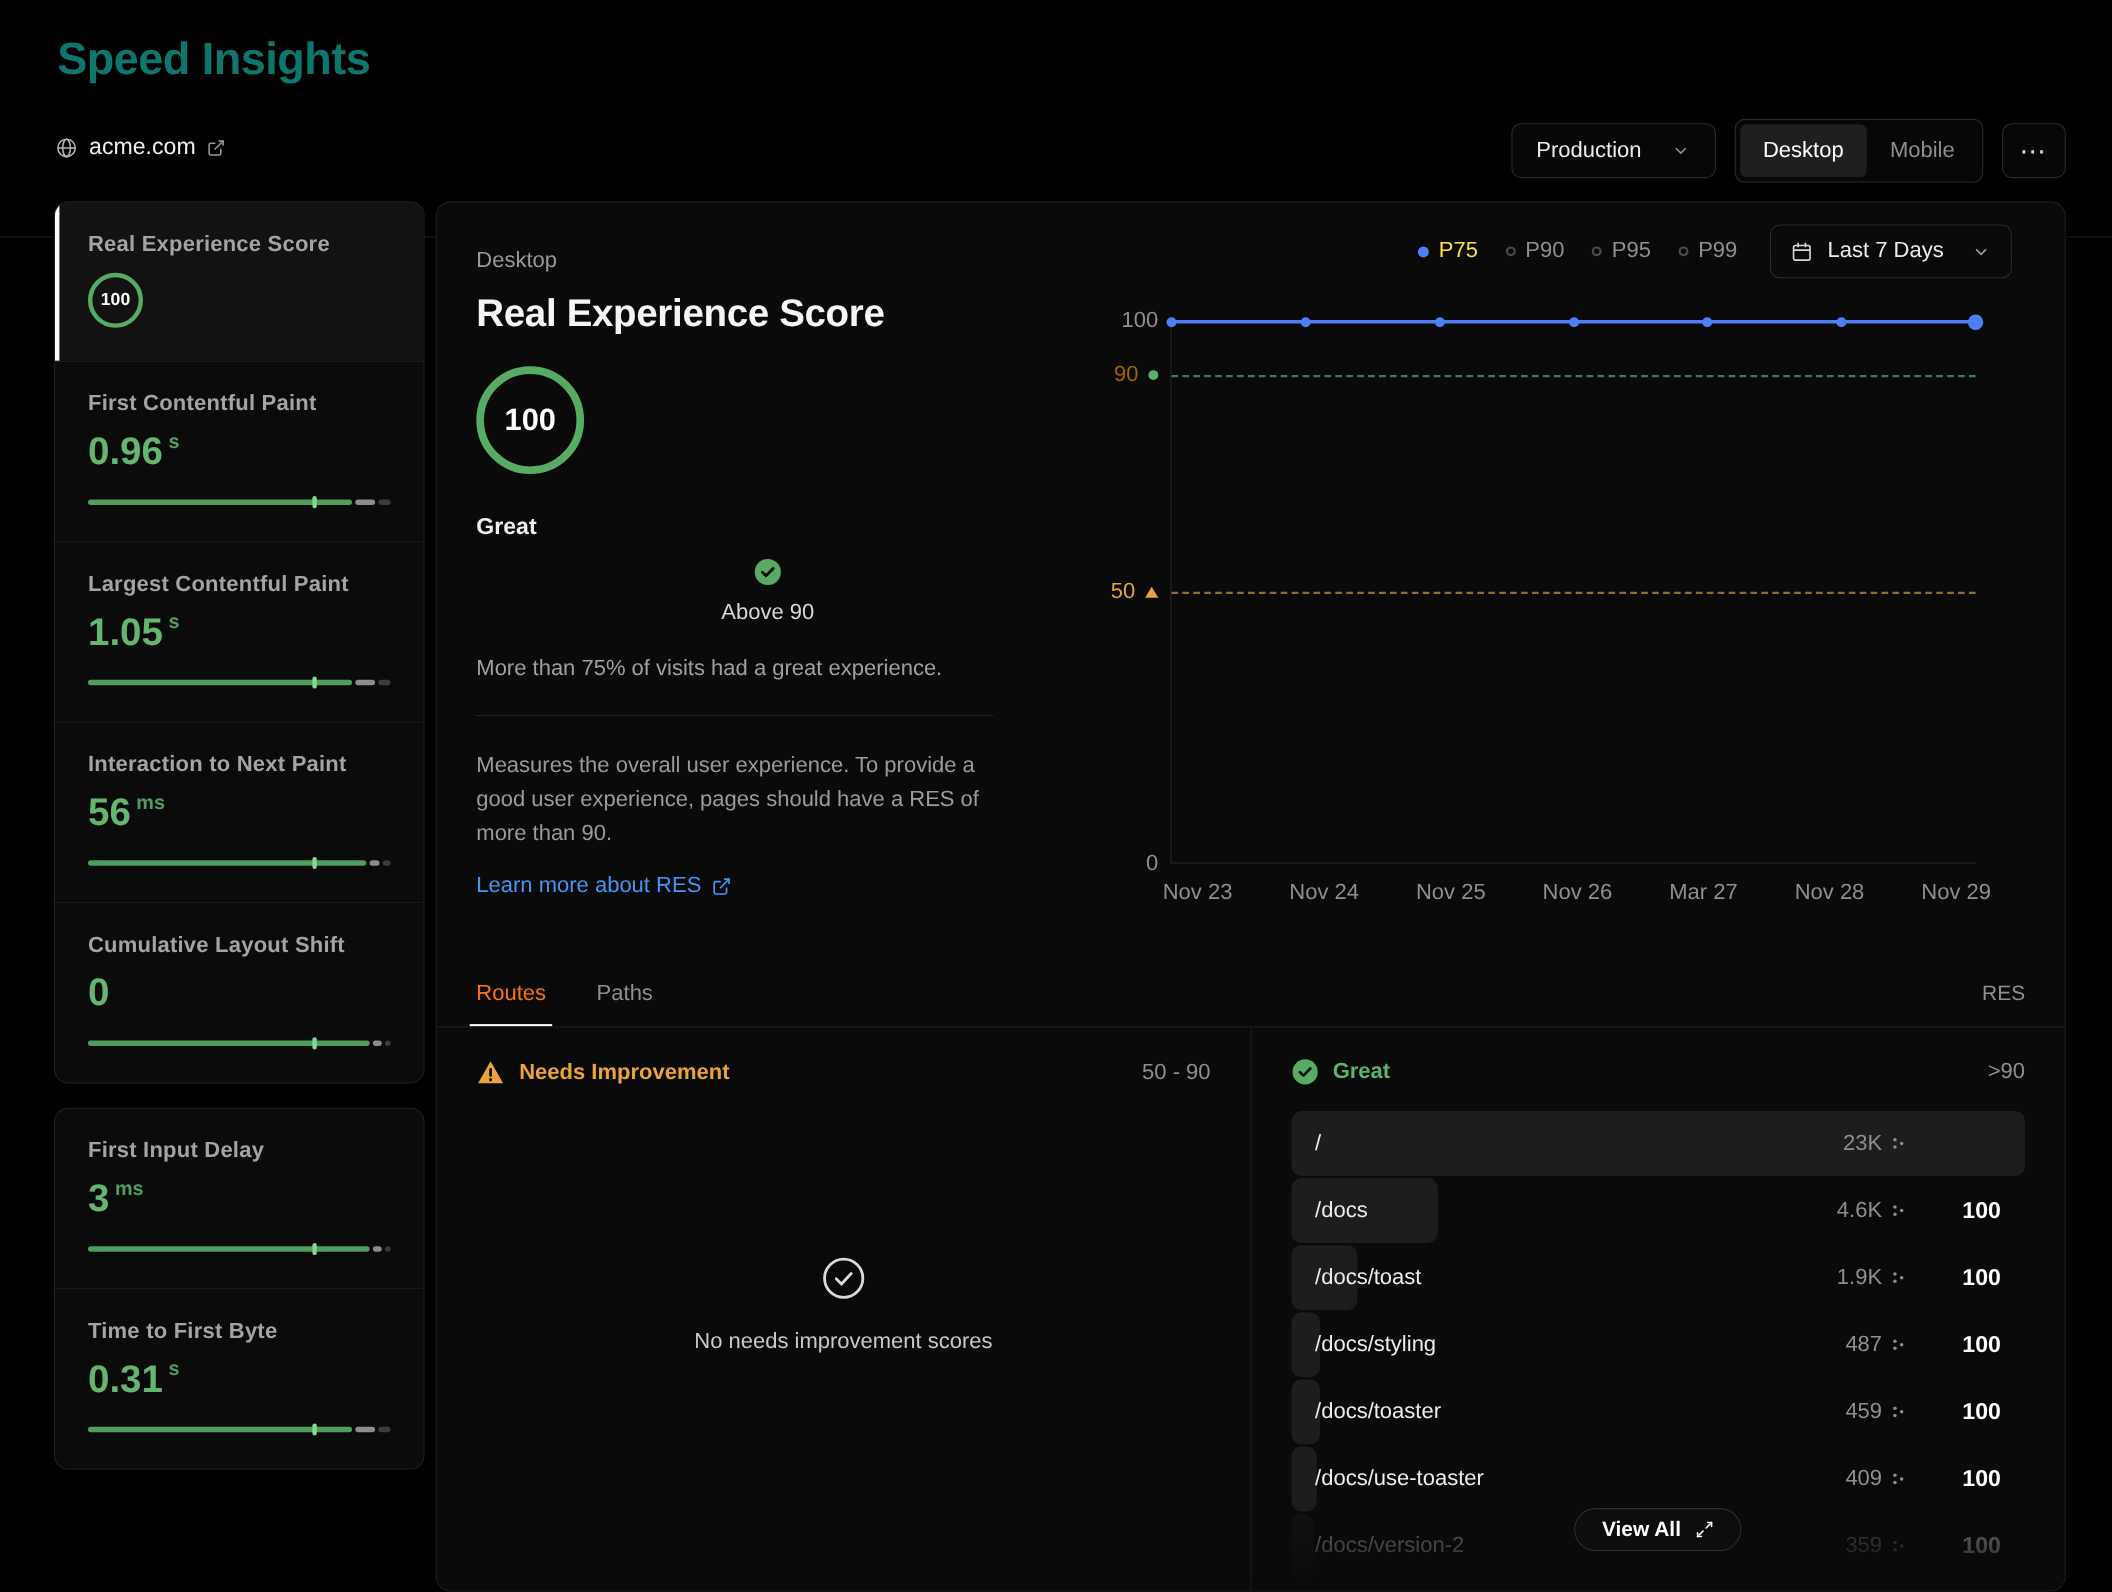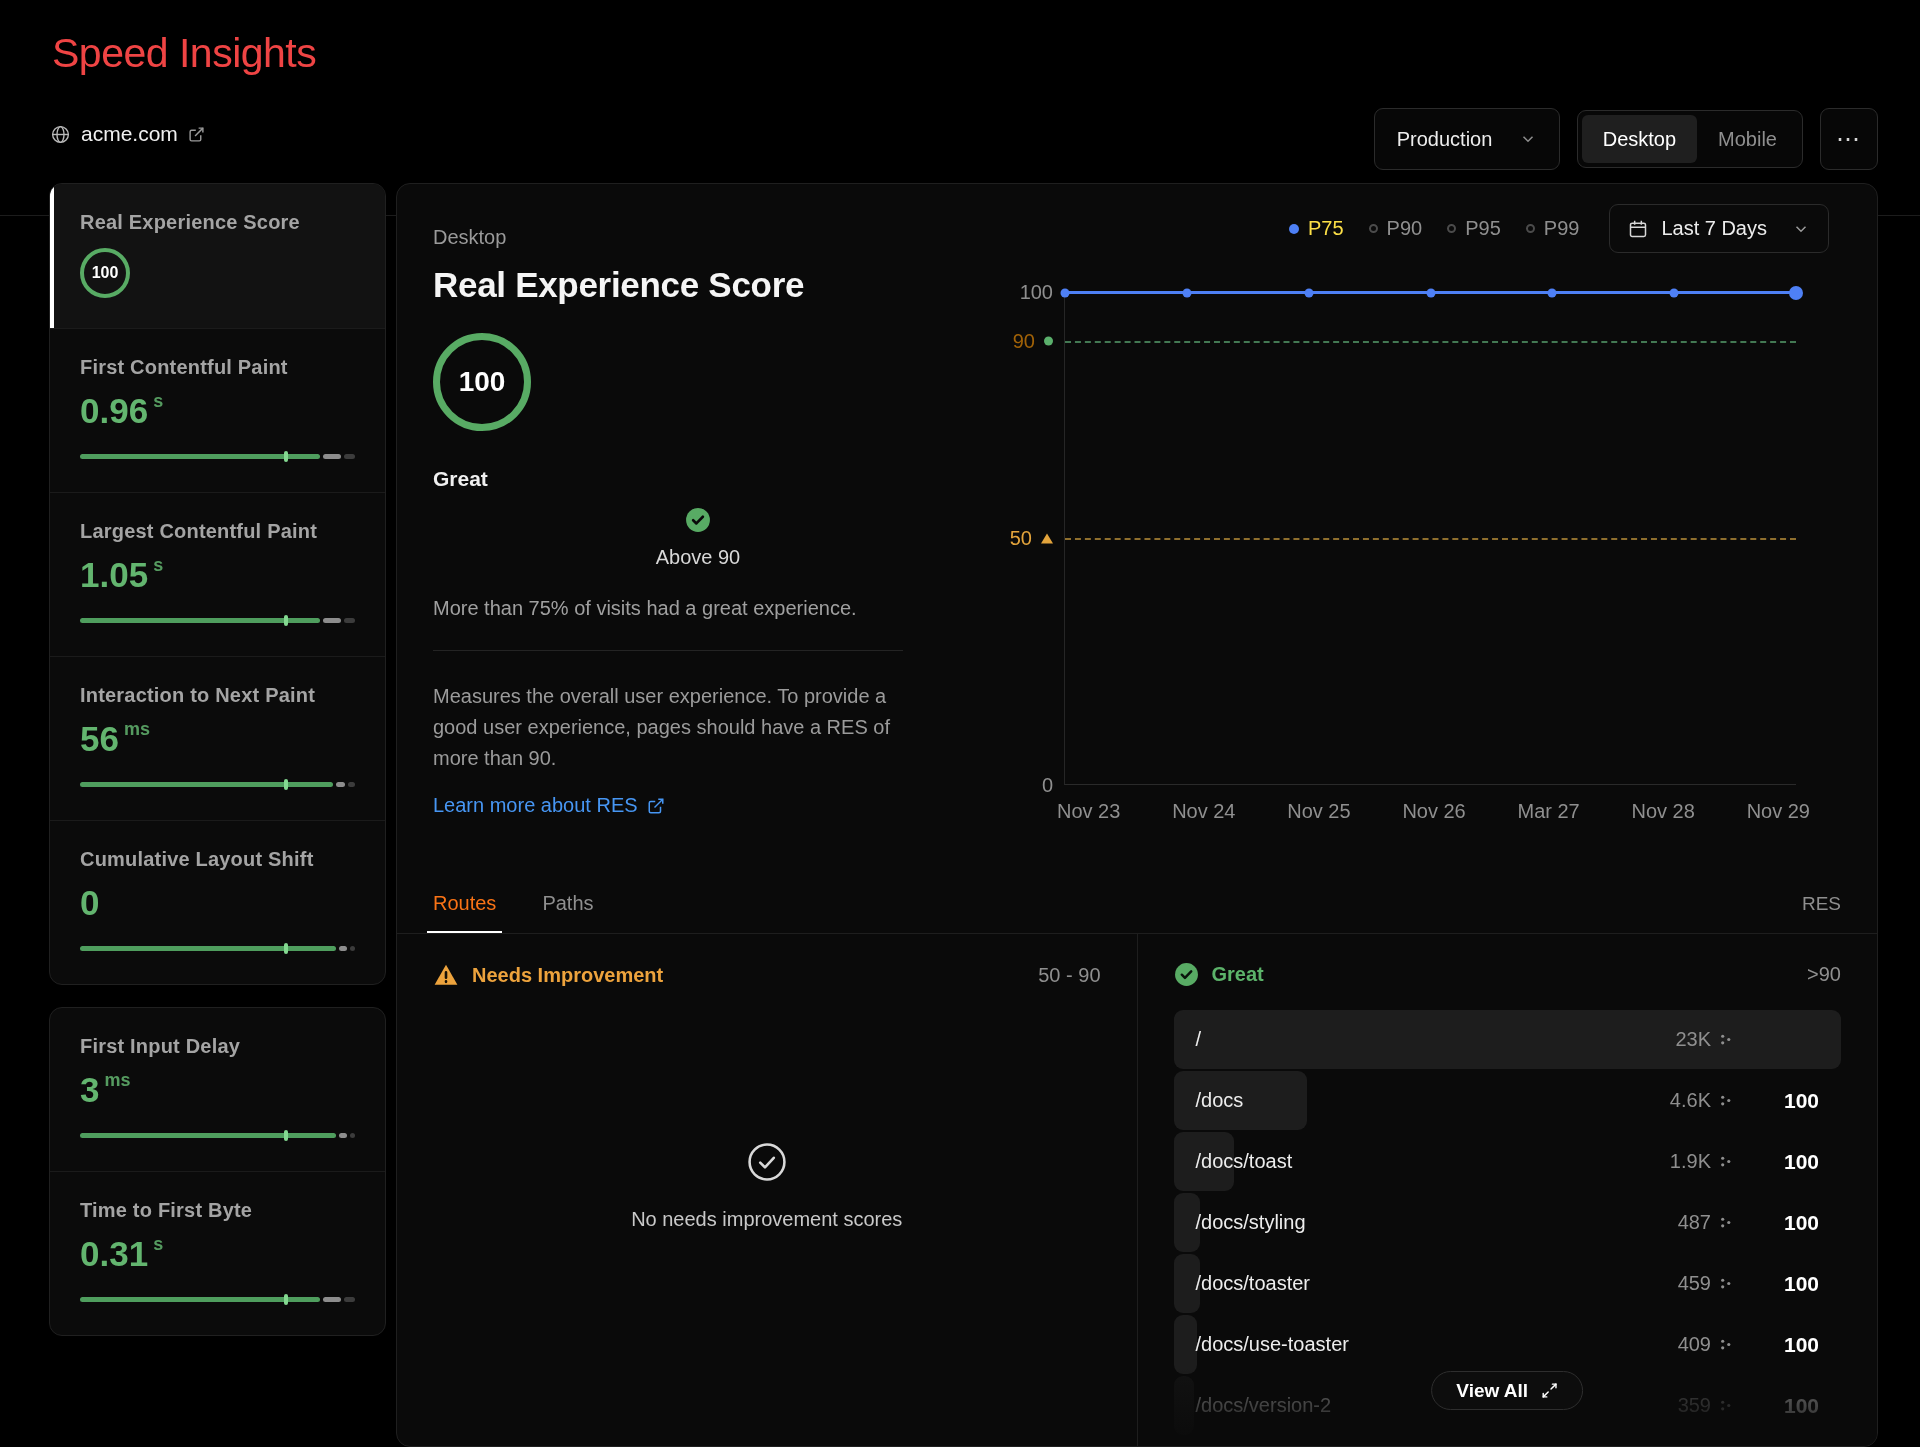--- a/index.html
+++ b/index.html
@@ -5,27 +5,27 @@
   * { margin:0; padding:0; box-sizing:border-box; }
   html,body { background:#000; }
   .page {
     position:relative; width:1920px; height:1447px; overflow:hidden;
     background:#000; color:#ededed;
     font-family:"Liberation Sans", sans-serif;
   }
   .top-rule { position:absolute; top:215px; left:0; width:100%; height:1px; background:#1c1c1c; }
 
   
-  .app-title { position:absolute; top:30px; left:52px; font-size:41px; font-weight:400; letter-spacing:-.5px; color:#ef4444; }
+  .app-title { position:absolute; top:30px; left:52px; font-size:41px; font-weight:700; letter-spacing:-.5px; color:#0f766e; }
   .site-row { position:absolute; top:122px; left:50px; display:flex; align-items:center; gap:10px; font-size:21px; color:#f0f0f0; }
   .site-row .globe { color:#b9b9b9; display:flex; }
   .site-row .ext { color:#9a9a9a; display:flex; }
 
   .controls { position:absolute; top:108px; right:42px; display:flex; align-items:center; gap:17px; }
-  .btn { height:62px; border:1px solid #2b2b2b; border-radius:9px; background:#070707; color:#ededed; font-size:20px; display:flex; align-items:center; cursor:pointer; }
+  .btn { height:50px; border:1px solid #2b2b2b; border-radius:9px; background:#070707; color:#ededed; font-size:20px; display:flex; align-items:center; cursor:pointer; }
   .env-btn { width:186px; padding:0 22px; justify-content:space-between; }
   .env-btn .chev { color:#8f8f8f; display:flex; }
   .device-toggle { height:58px; border:1px solid #2b2b2b; border-radius:9px; background:#070707; display:flex; align-items:center; padding:4px; }
   .segment { height:48px; padding:0 21px; display:flex; align-items:center; font-size:20px; border-radius:6px; color:#8f8f8f; cursor:pointer; }
   .segment.active { background:#1f1f1f; color:#fff; }
   .more-btn { width:58px; justify-content:center; font-size:24px; color:#d8d8d8; letter-spacing:2px; }
 
   
   .sidebar { position:absolute; left:49px; top:183px; width:337px; }
   .card-group { border:1px solid #202020; border-radius:13px; background:#0b0b0b; overflow:hidden; }

